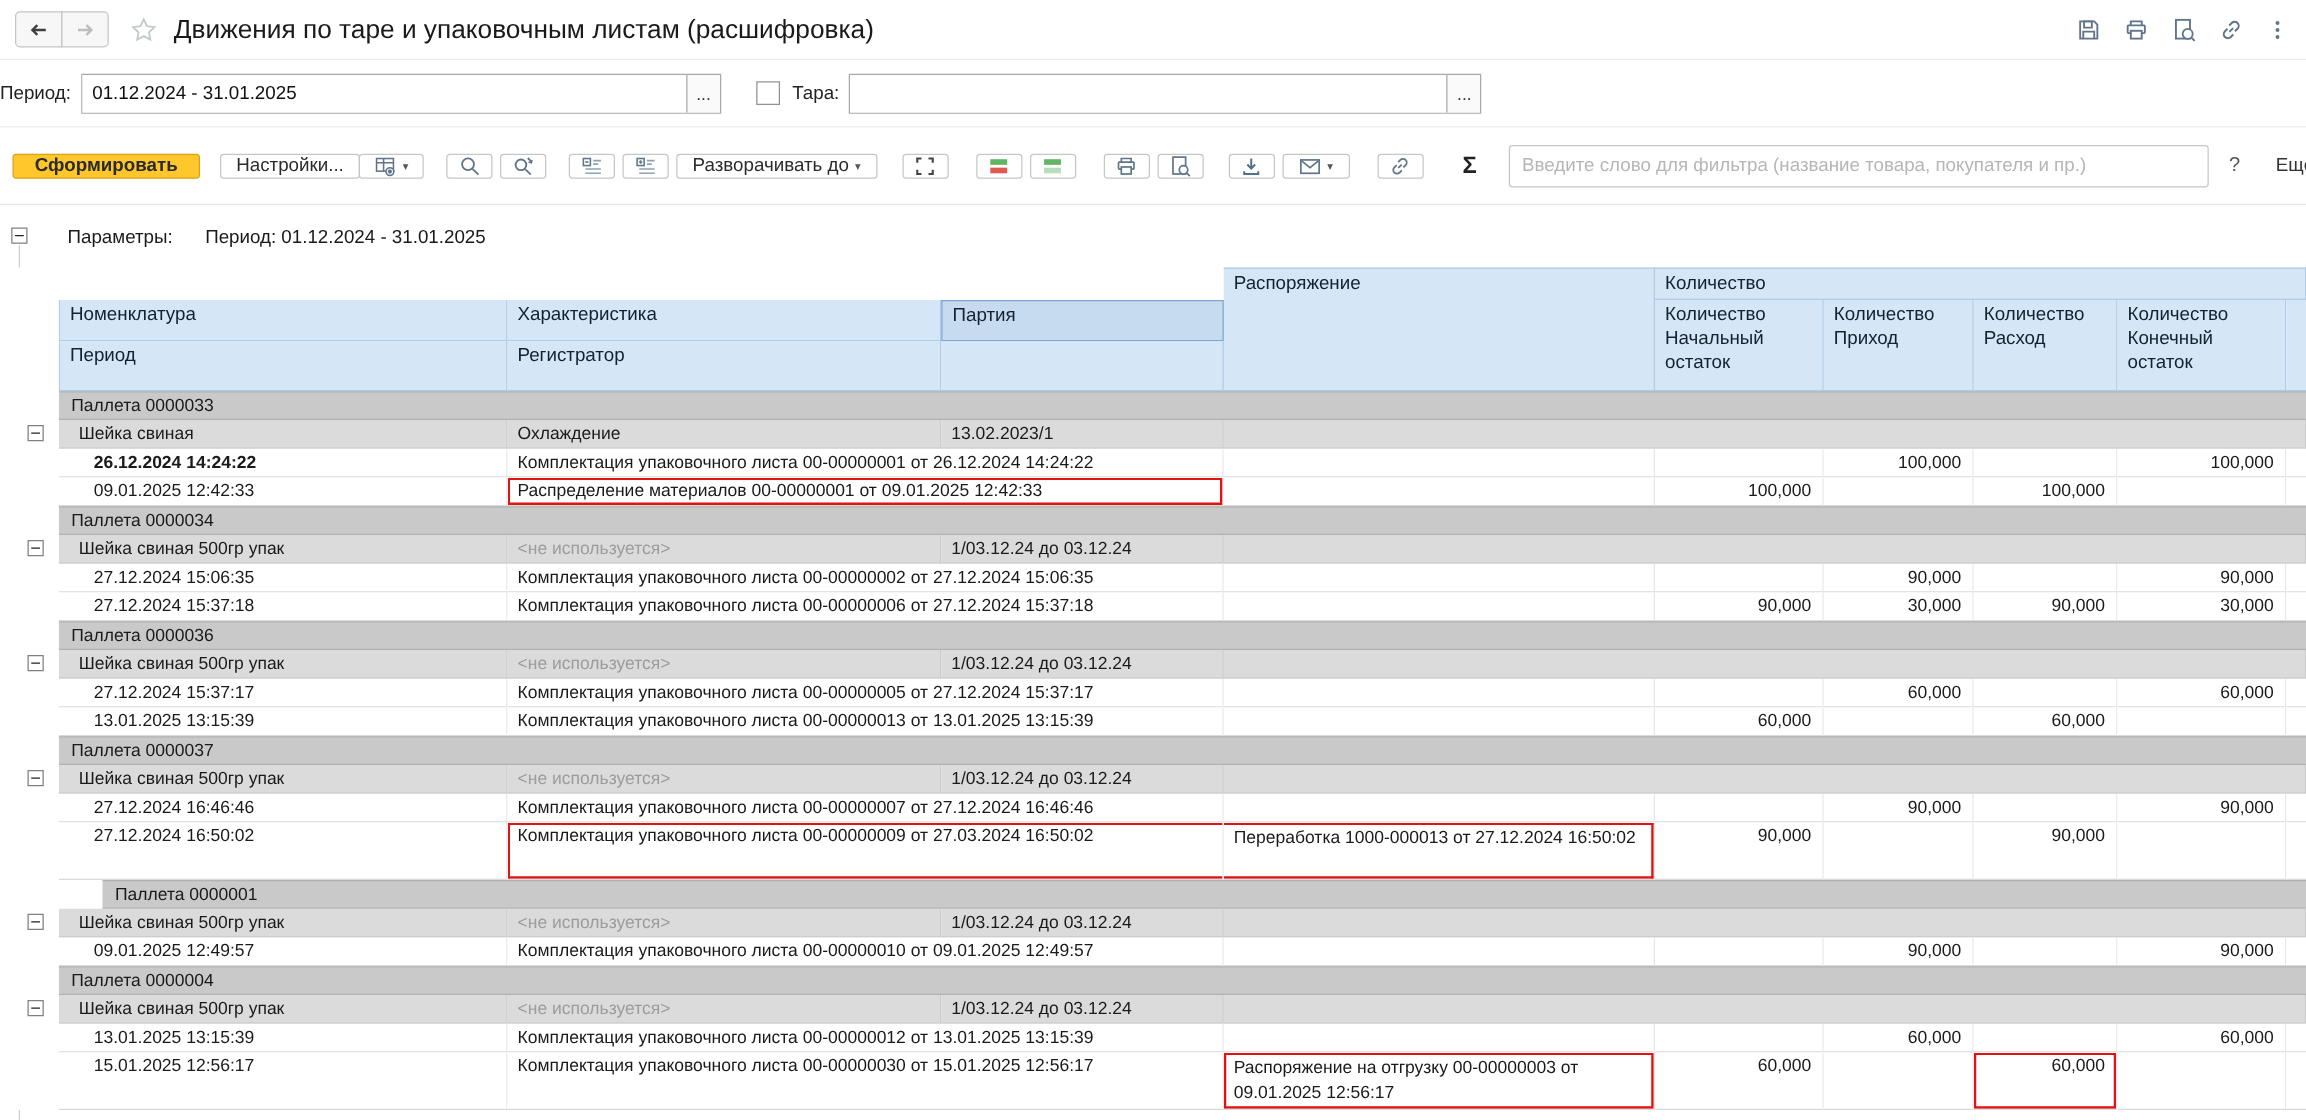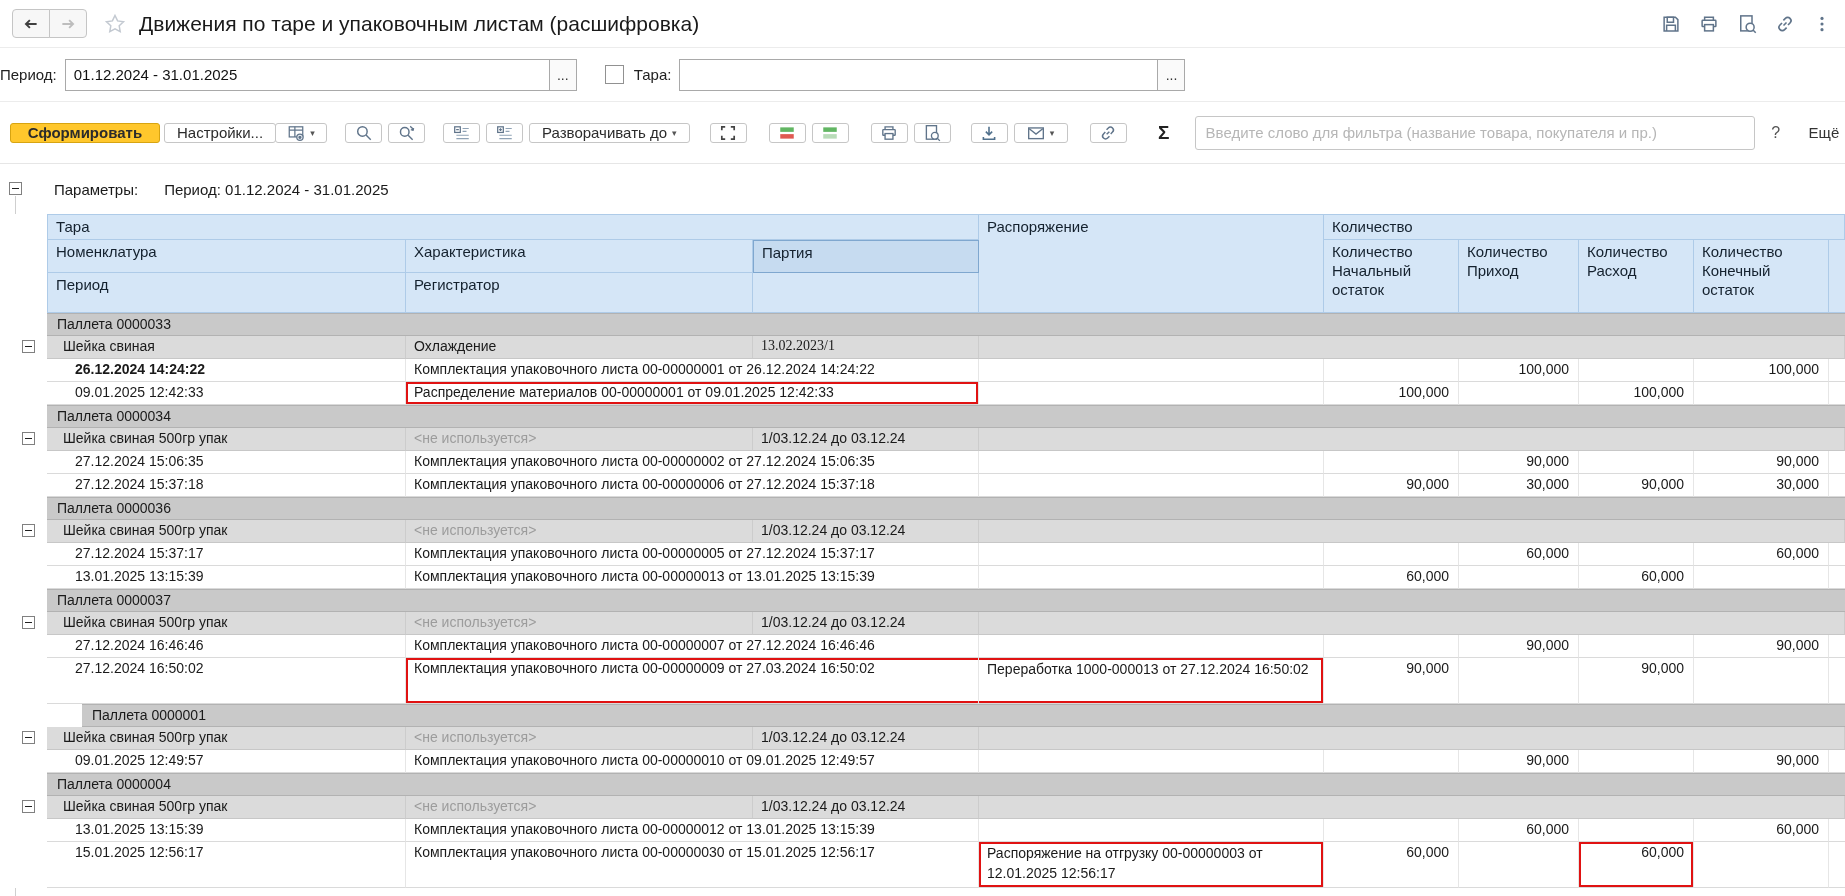--- a/index.html
+++ b/index.html
@@ -156,21 +156,21 @@
   <span class="flabel">Тара:</span>
   <div class="inpwrap" style="width:506px">
     <input type="text" value="" style="">
     <span class="selbtn">...</span>
   </div>
 </div>
 
 <div class="toolbar">
   <button class="tbtn gen">Сформировать</button>
 
-  <button class="tbtn" style="margin-left:4px">Настройки...</button>
+  <button class="tbtn" style="margin-left:16px">Настройки...</button>
   <button class="tbtn ibtn" style="margin-left:-1px;width:52px">
     <span>
       <svg width="18" height="18" viewBox="0 0 16 16" fill="none" stroke="#60748a" stroke-width="1.1">
           <rect x="2" y="2.5" width="12" height="9" fill="#fff"></rect>
           <path d="M2 5.5h12M7 2.5v9"></path>
           <circle cx="11.5" cy="11.8" r="2.8" fill="#eef3f8"></circle>
           <circle cx="11.5" cy="11.8" r="0.9" fill="#60748a"></circle>
         </svg>
     </span>
     <span class="caret">▾</span>
@@ -302,21 +302,20 @@
   <div class="treeline"></div>
 
   <div class="params">
     <span class="tog"></span>
     <span class="plabel">Параметры:</span>
     <span>Период: 01.12.2024 - 31.01.2025</span>
   </div>
 
   <div class="hgrid">
     <div class="hgut" style="grid-column:1;grid-row:1/4"></div>
-    <div class="hcell bt bl" style="grid-column:2/5;grid-row:1">Тара</div>
     <div class="hcell bt" style="grid-column:5;grid-row:1/4">Распоряжение</div>
     <div class="hcell bt" style="grid-column:6/11;grid-row:1">Количество</div>
     <div class="hcell bl" style="grid-column:2;grid-row:2">Номенклатура</div>
     <div class="hcell" style="grid-column:3;grid-row:2">Характеристика</div>
     <div class="hcell sel" style="grid-column:4;grid-row:2">Партия</div>
     <div class="hcell bl" style="grid-column:2;grid-row:3">Период</div>
     <div class="hcell" style="grid-column:3;grid-row:3">Регистратор</div>
     <div class="hcell" style="grid-column:4;grid-row:3"></div>
     <div class="hcell wrap" style="grid-column:6;grid-row:2/4">Количество Начальный остаток</div>
     <div class="hcell wrap" style="grid-column:7;grid-row:2/4">Количество Приход</div>
@@ -329,21 +328,21 @@
       <div class="trow rg1">
         <div class="gut" style="grid-column: 1;"></div>
         <div class="cell gcell" style="grid-column: 2 / 11;">Паллета 0000033</div>
       </div>
       <div class="trow rg2">
         <div class="gut" style="grid-column: 1;">
           <div class="tog"></div>
         </div>
         <div class="cell nom" style="grid-column: 2;">Шейка свиная</div>
         <div class="cell" style="grid-column: 3;">Охлаждение</div>
-        <div class="cell" style="grid-column: 4; font-family: Liberation Serif, serif;">13.02.2023/1</div>
+        <div class="cell" style="grid-column: 4;">13.02.2023/1</div>
         <div class="cell" style="grid-column: 5 / 11;"></div>
       </div>
       <div class="trow rd">
         <div class="gut" style="grid-column: 1;"></div>
         <div class="cell ind" style="grid-column: 2; font-weight: bold;">26.12.2024 14:24:22</div>
         <div class="cell" style="grid-column: 3 / 5;">Комплектация упаковочного листа 00-00000001 от 26.12.2024 14:24:22</div>
         <div class="cell wrapc" style="grid-column: 5;"></div>
         <div class="cell num" style="grid-column: 6;"></div>
         <div class="cell num" style="grid-column: 7;">100,000</div>
         <div class="cell num" style="grid-column: 8;"></div>
@@ -511,21 +510,21 @@
         <div class="cell num" style="grid-column: 6;"></div>
         <div class="cell num" style="grid-column: 7;">60,000</div>
         <div class="cell num" style="grid-column: 8;"></div>
         <div class="cell num" style="grid-column: 9;">60,000</div>
         <div class="cell" style="grid-column: 10;"></div>
       </div>
       <div class="trow rd tall">
         <div class="gut" style="grid-column: 1;"></div>
         <div class="cell ind" style="grid-column: 2;">15.01.2025 12:56:17</div>
         <div class="cell" style="grid-column: 3 / 5;">Комплектация упаковочного листа 00-00000030 от 15.01.2025 12:56:17</div>
-        <div class="cell wrapc hl-full" style="grid-column: 5;">Распоряжение на отгрузку 00-00000003 от 12.01.2025 12:56:17</div>
+        <div class="cell wrapc hl-full" style="grid-column: 5;">Распоряжение на отгрузку 00-00000003 от 09.01.2025 12:56:17</div>
         <div class="cell num" style="grid-column: 6;">60,000</div>
         <div class="cell num" style="grid-column: 7;"></div>
         <div class="cell num hl-full" style="grid-column: 8;">60,000</div>
         <div class="cell num" style="grid-column: 9;"></div>
         <div class="cell" style="grid-column: 10;"></div>
       </div>
     </div>
 </div>
 
 </body></html>

